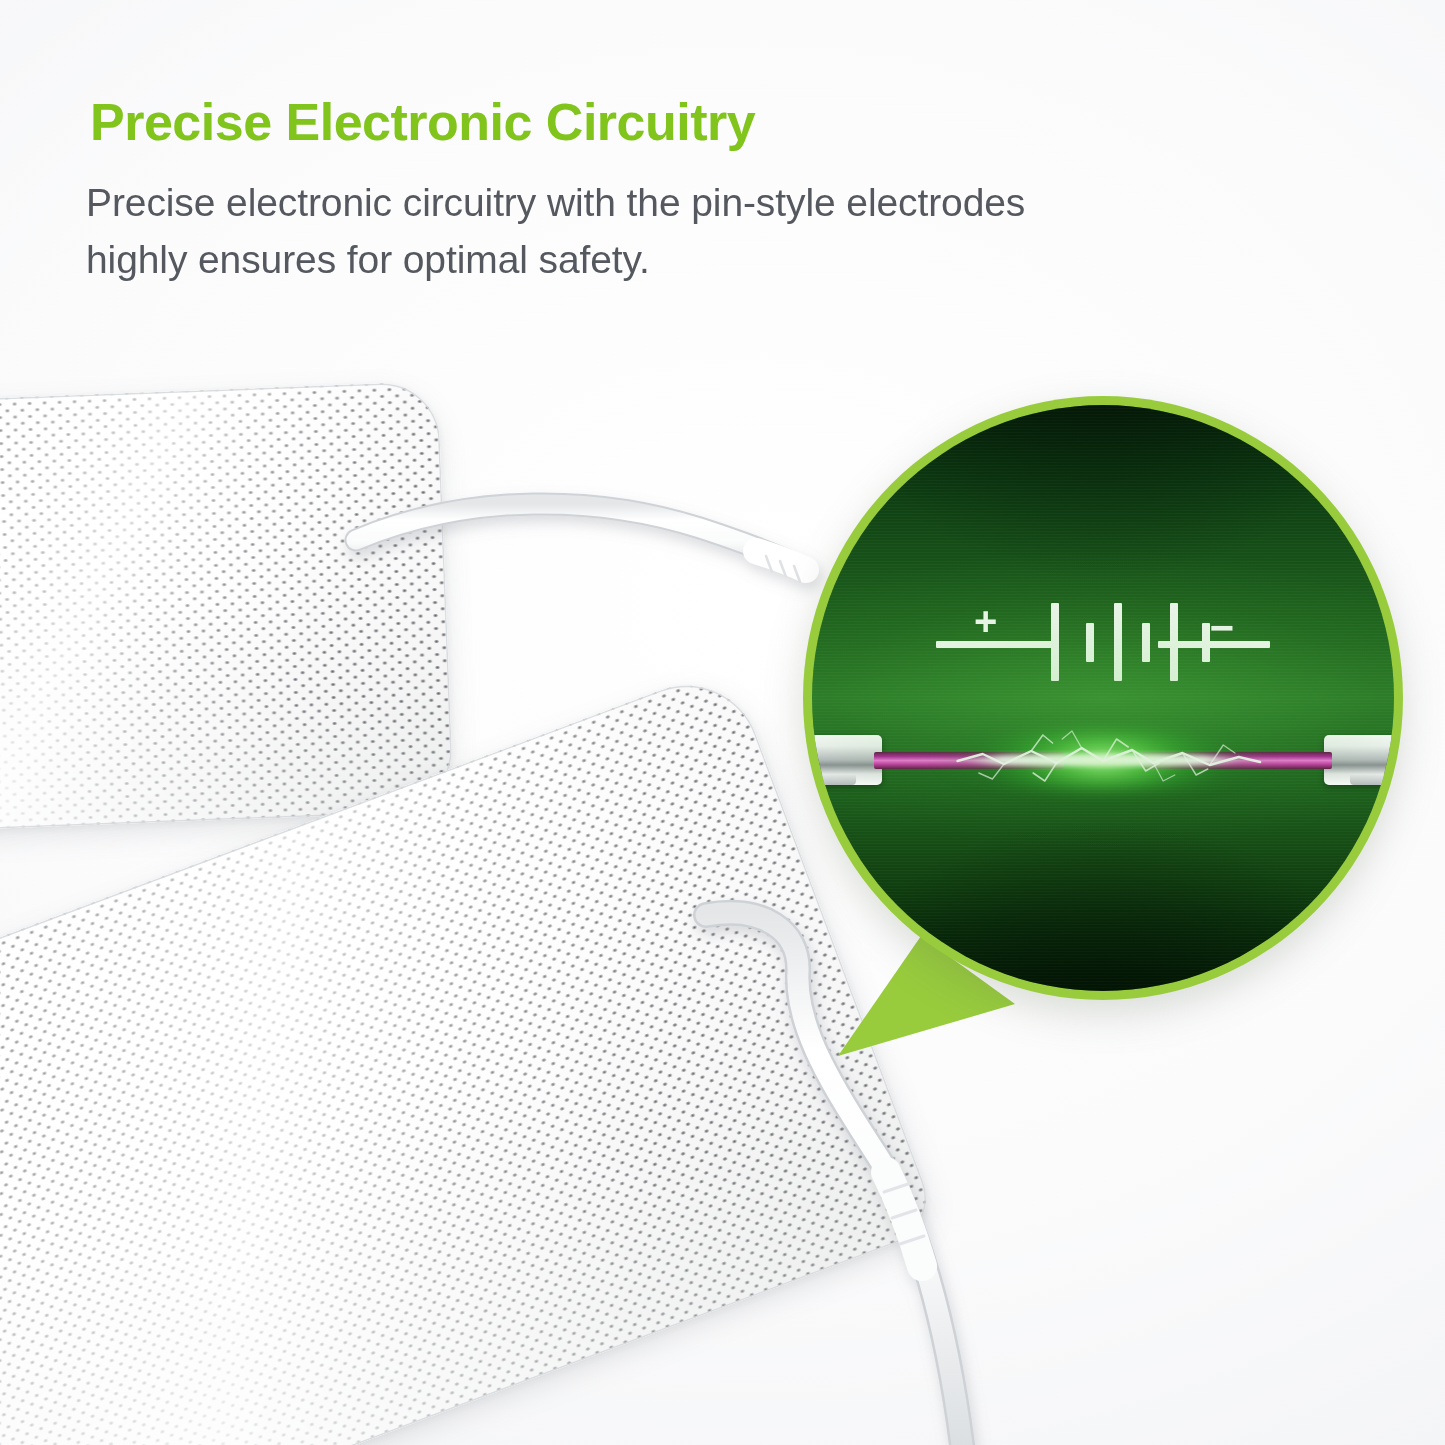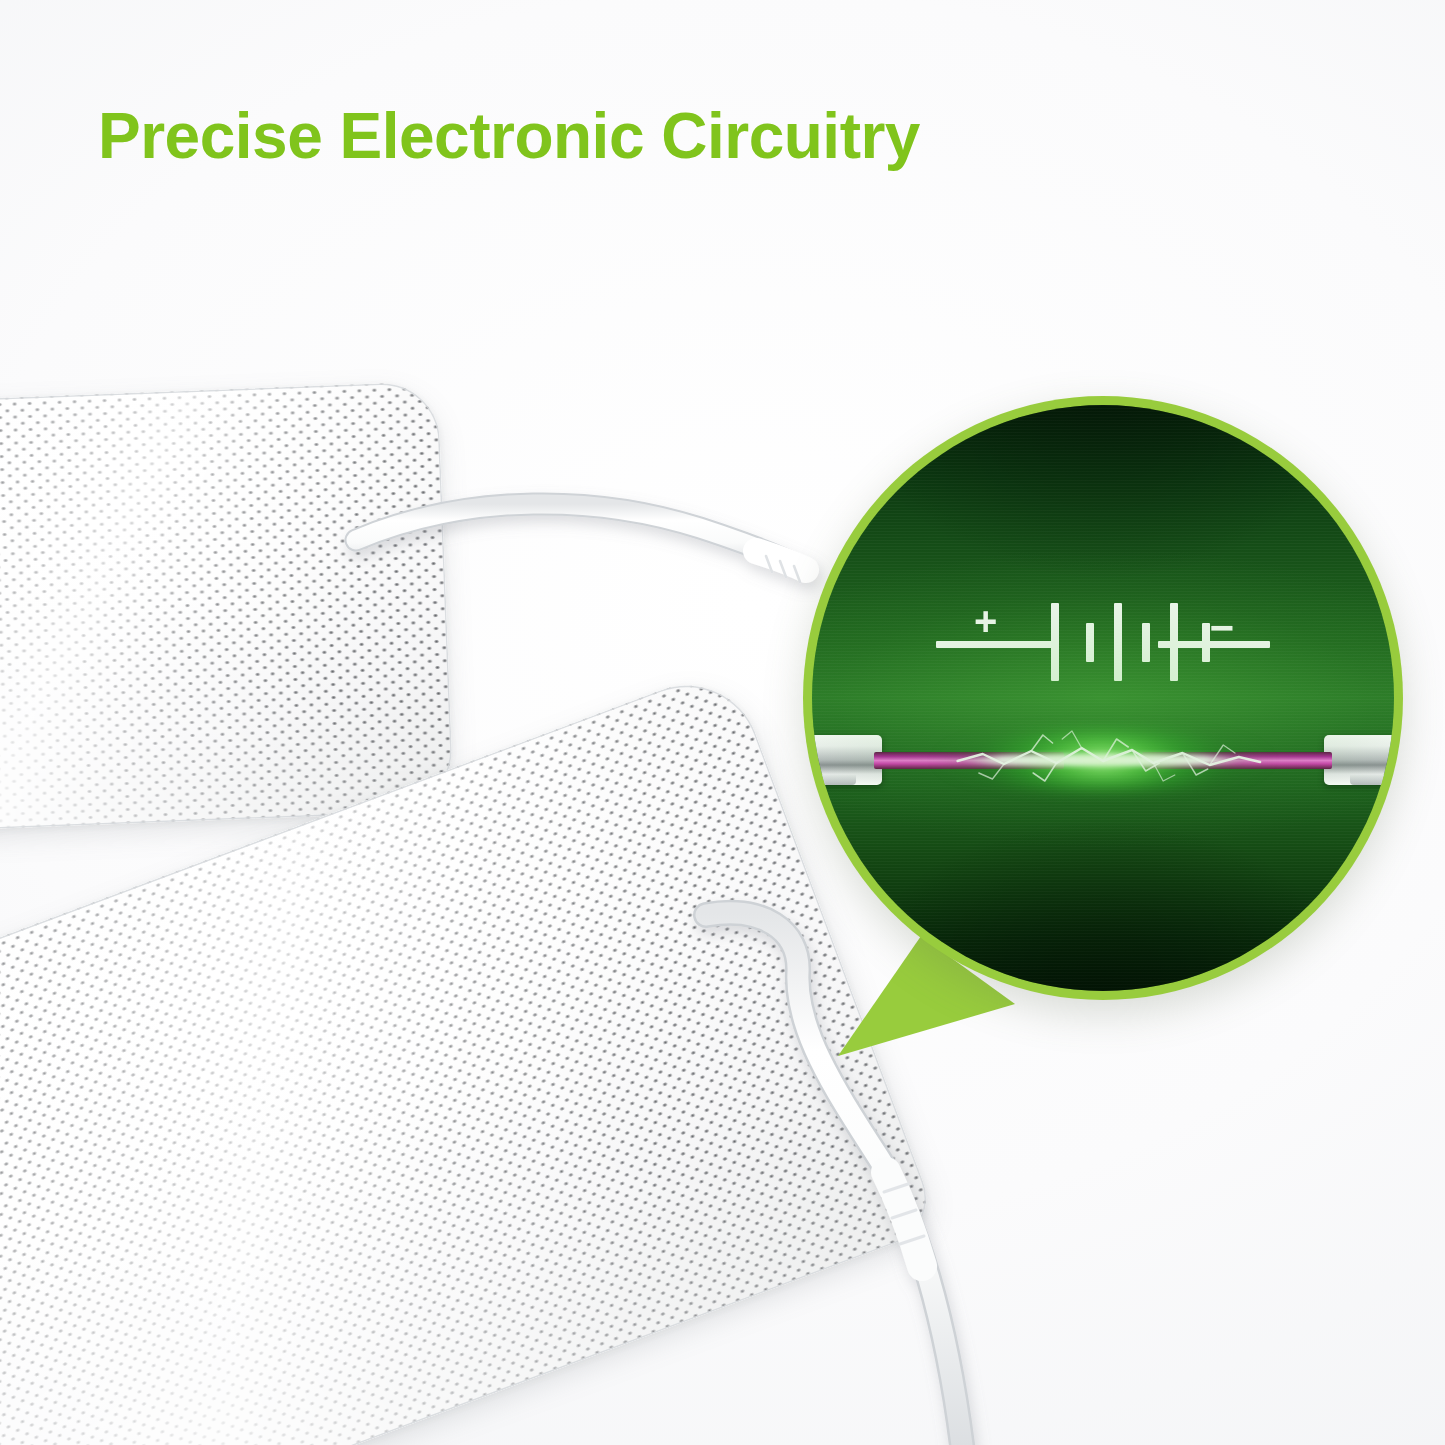--- a/index.html
+++ b/index.html
@@ -21,22 +21,22 @@
 
   
   #text-block {
     position: absolute;
     left: 86px;
     top: 92px;
     width: 1160px;
     z-index: 60;
   }
   #headline {
-    margin: 12px;
-    font-size: 64px;
+    margin: 4px;
+    font-size: 52px;
     line-height: 1.0;
     font-weight: 700;
     letter-spacing: -0.5px;
     color: #80c41c;
     white-space: nowrap;
   }
   #subhead {
     margin: 26px 0 0 0;
     font-size: 39px;
     line-height: 1.47;
@@ -384,15 +384,16 @@
             <path d="M 410 42 L 424 22 L 436 30" stroke-width="1.4" opacity="0.7"></path>
             <path d="M 352 40 L 362 58 L 374 52" stroke-width="1.3" opacity="0.65"></path>
           </g>
         </svg>
       </div>
     </div>
   </div>
 
   <div id="text-block">
     <h1 id="headline">Precise Electronic Circuitry</h1>
+    <p id="subhead">Precise electronic circuitry with the pin-style electrodes highly ensures for optimal safety.</p>
   </div>
 
 </div>
 
 </body></html>

